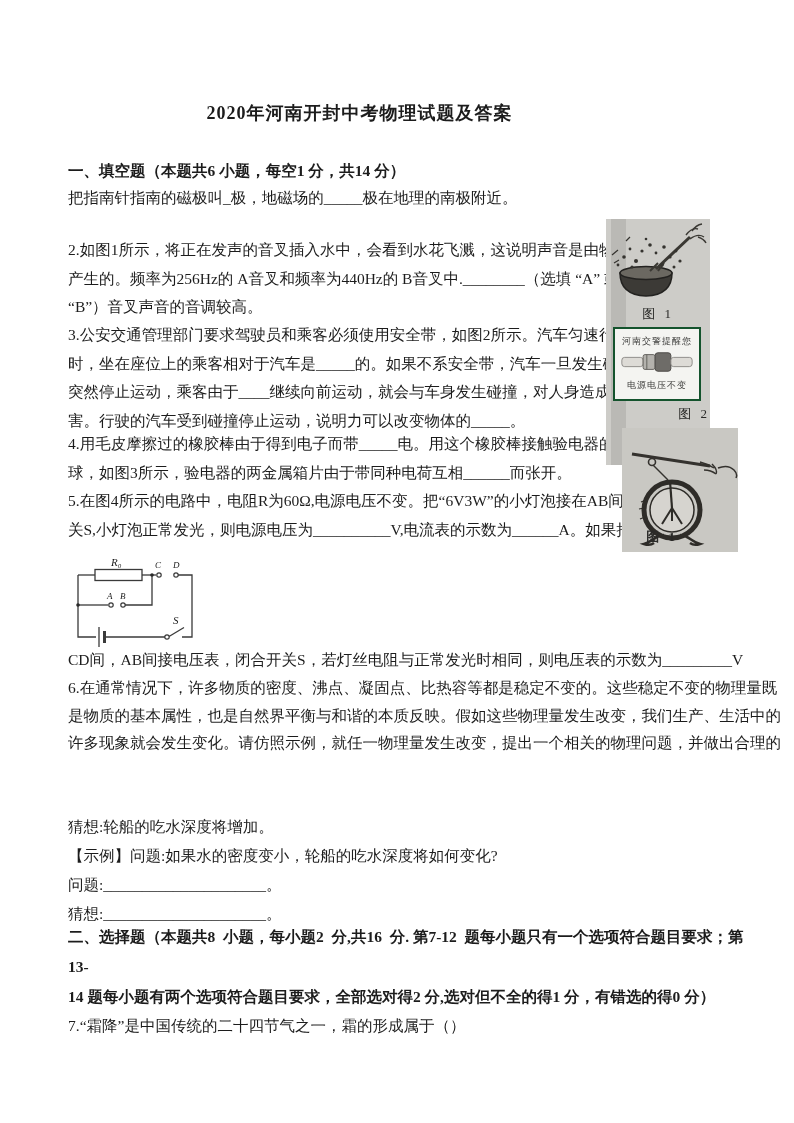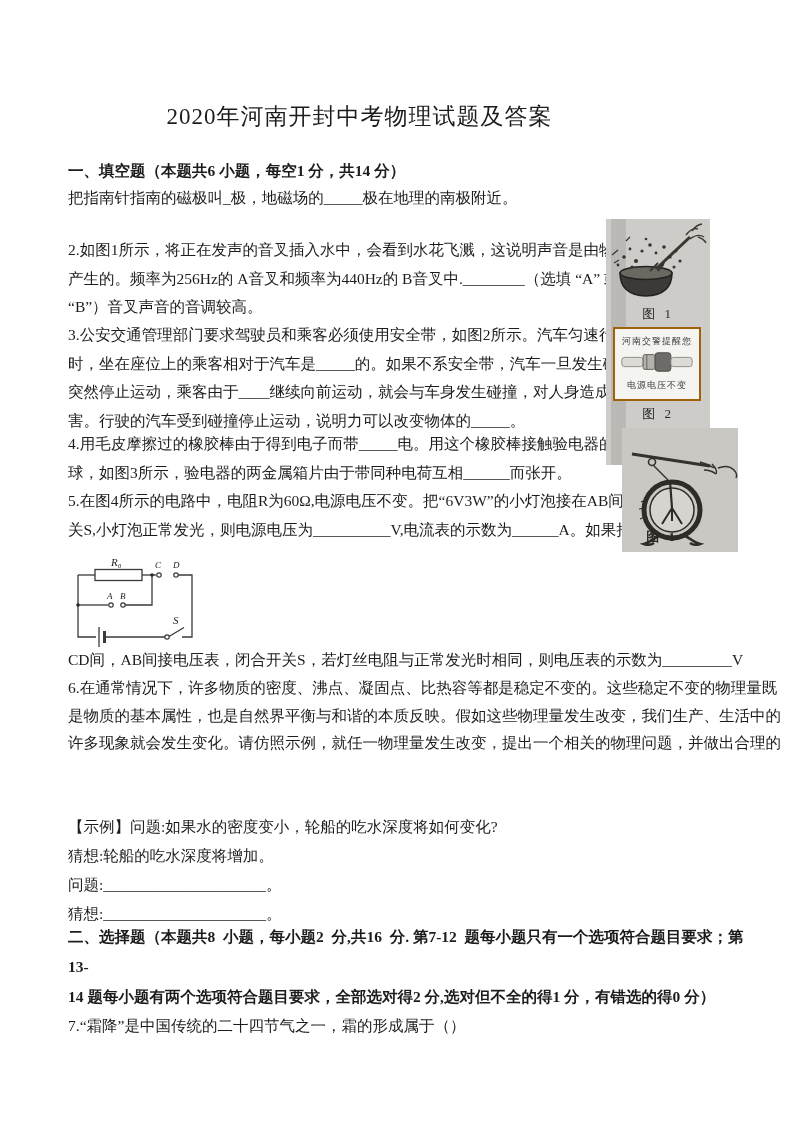--- a/index.html
+++ b/index.html
@@ -10,34 +10,34 @@
   }
   .abs{position:absolute;}
   .para{position:absolute;left:68px;font-size:15.5px;line-height:28.5px;white-space:pre;}
   .tline{white-space:pre;}
   .lh30 .tline{line-height:30px;}
   .lh29 .tline{line-height:29px;}
   .lh275 .tline{line-height:27.5px;}
   .bold{font-weight:bold;}
   .title{
     position:absolute;left:0;top:101px;width:719px;text-align:center;
-    font-size:23px;font-weight:normal;letter-spacing:1px;
+    font-size:18px;font-weight:bold;letter-spacing:1px;
   }
   .caption{font-size:13px;letter-spacing:3px;color:#2a2a28;text-align:center;}
   
   .photo-strip{position:absolute;left:606px;top:219px;width:104px;height:246px;background:#cdccc8;}
   .photo-band{position:absolute;left:5px;top:0;width:15px;height:100%;background:#b5b4b0;opacity:.8;}
   .fig1-cap{position:absolute;left:0;top:86px;width:104px;}
   .sign{
     position:absolute;left:7px;top:108px;width:88px;height:74px;background:#f4f4f1;
-    border:2px solid #a16207;box-sizing:border-box;text-align:center;
+    border:2px solid #14532d;box-sizing:border-box;text-align:center;
   }
   .sign-text{font-size:9px;color:#3a3a38;letter-spacing:1px;line-height:11px;margin-top:7px;}
   .sign-text.bottom{margin-top:5px;}
-  .fig2-cap{position:absolute;left:0;top:186px;width:104px;}
+  .fig2-cap{position:absolute;left:0;top:186px;width:104px;text-align:right;}
   .photo3{position:absolute;left:622px;top:428px;width:116px;height:124px;background:#c9c8c3;}
   .fig3-cap{position:absolute;left:10px;top:100px;width:60px;font-weight:bold;}
   svg{display:block;}
 </style>
 </head>
 <body>
 
 <div class="title">2020年河南开封中考物理试题及答案</div>
 
 <div class="para bold" style="top:157px;">一、填空题（本题共6 小题，每空1 分，共14 分）</div>
@@ -82,21 +82,21 @@
     <text x="85" y="11" font-size="9">C</text>
     <text x="103" y="11" font-size="9">D</text>
     <text x="37" y="42" font-size="9">A</text>
     <text x="50" y="42" font-size="9">B</text>
     <text x="103" y="67" font-size="11">S</text>
   </g>
 </svg>
 
 <div class="para" style="top:646px;">CD间，AB间接电压表，闭合开关S，若灯丝电阻与正常发光时相同，则电压表的示数为_________V</div>
 <div class="para lh275" style="top:674px;"><div class="tline">6.在通常情况下，许多物质的密度、沸点、凝固点、比热容等都是稳定不变的。这些稳定不变的物理量既</div><div class="tline">是物质的基本属性，也是自然界平衡与和谐的本质反映。假如这些物理量发生改变，我们生产、生活中的</div><div class="tline">许多现象就会发生变化。请仿照示例，就任一物理量发生改变，提出一个相关的物理问题，并做出合理的</div></div>
-<div class="para lh29" style="top:812px;"><div class="tline">【示例】问题:如果水的密度变小，轮船的吃水深度将如何变化?</div><div class="tline">猜想:轮船的吃水深度将增加。</div><div class="tline">问题:_____________________。</div><div class="tline">猜想:_____________________。</div></div>
+<div class="para lh29" style="top:812px;"><div class="tline">猜想:轮船的吃水深度将增加。</div><div class="tline">【示例】问题:如果水的密度变小，轮船的吃水深度将如何变化?</div><div class="tline">问题:_____________________。</div><div class="tline">猜想:_____________________。</div></div>
 
 <div class="para bold lh30" style="top:922px;"><div class="tline">二、选择题（本题共8  小题，每小题2  分,共16  分. 第7-12  题每小题只有一个选项符合题目要求；第</div><div class="tline">13-</div><div class="tline">14 题每小题有两个选项符合题目要求，全部选对得2 分,选对但不全的得1 分，有错选的得0 分）</div></div>
 <div class="para" style="top:1012px;">7.“霜降”是中国传统的二十四节气之一，霜的形成属于（）</div>
 
 <div class="photo-strip">
   <div class="photo-band"></div>
 
   <svg class="abs" style="left:0;top:2px;" width="104" height="84" viewBox="0 0 104 84">
 
     <path d="M14,52 Q14,74 40,75 Q66,74 66,52 Z" fill="#3c3a36" stroke="#232220" stroke-width="1.5"></path>

